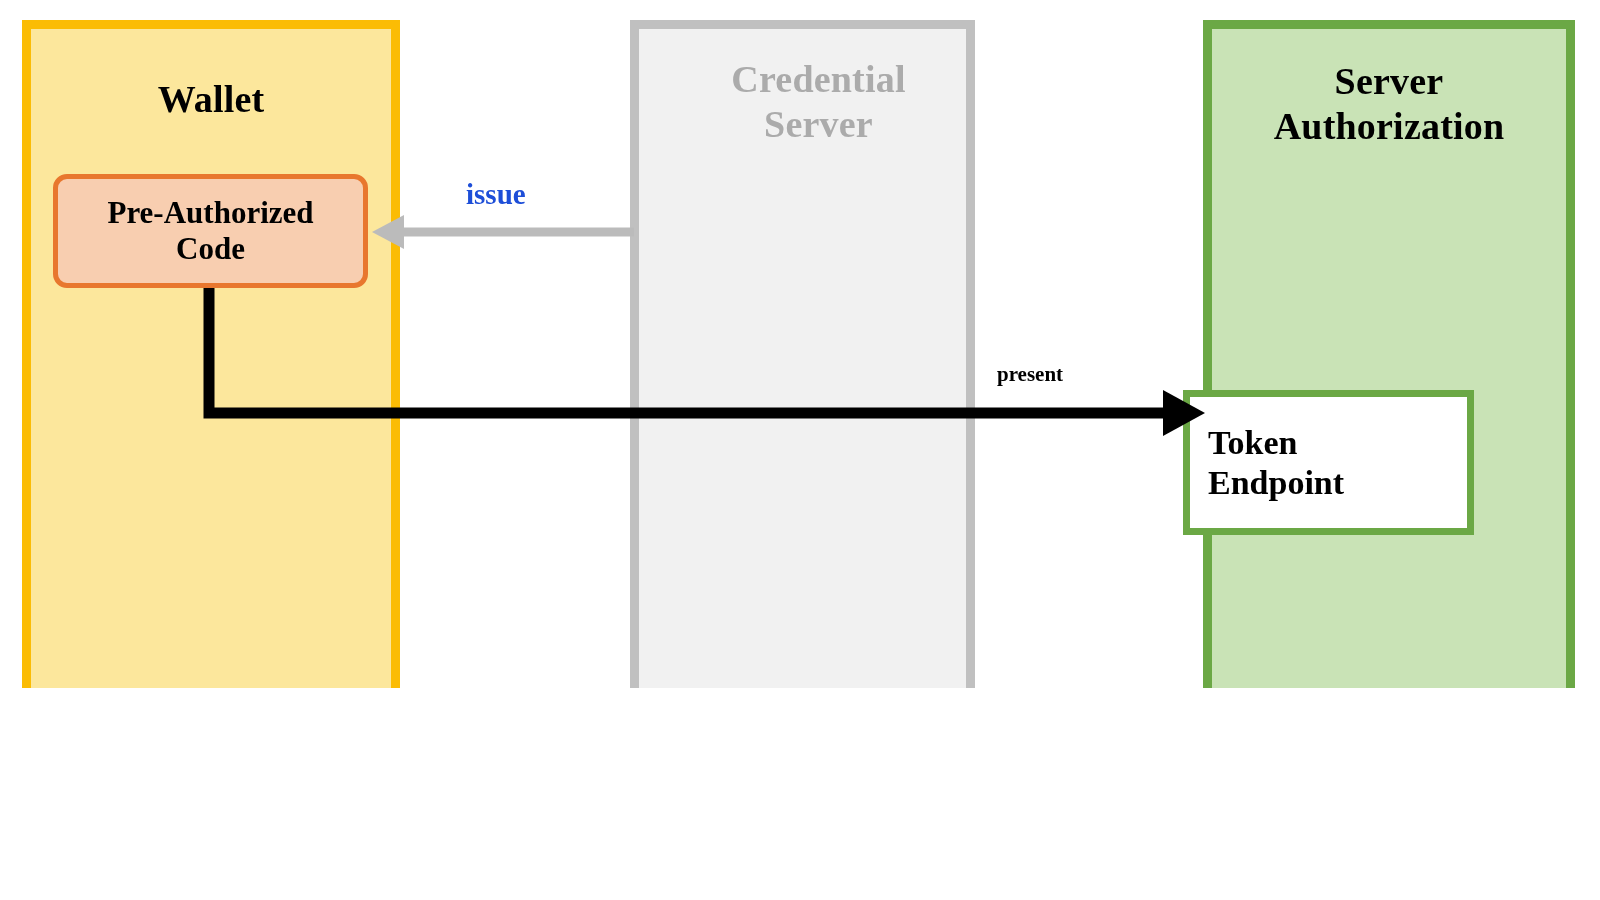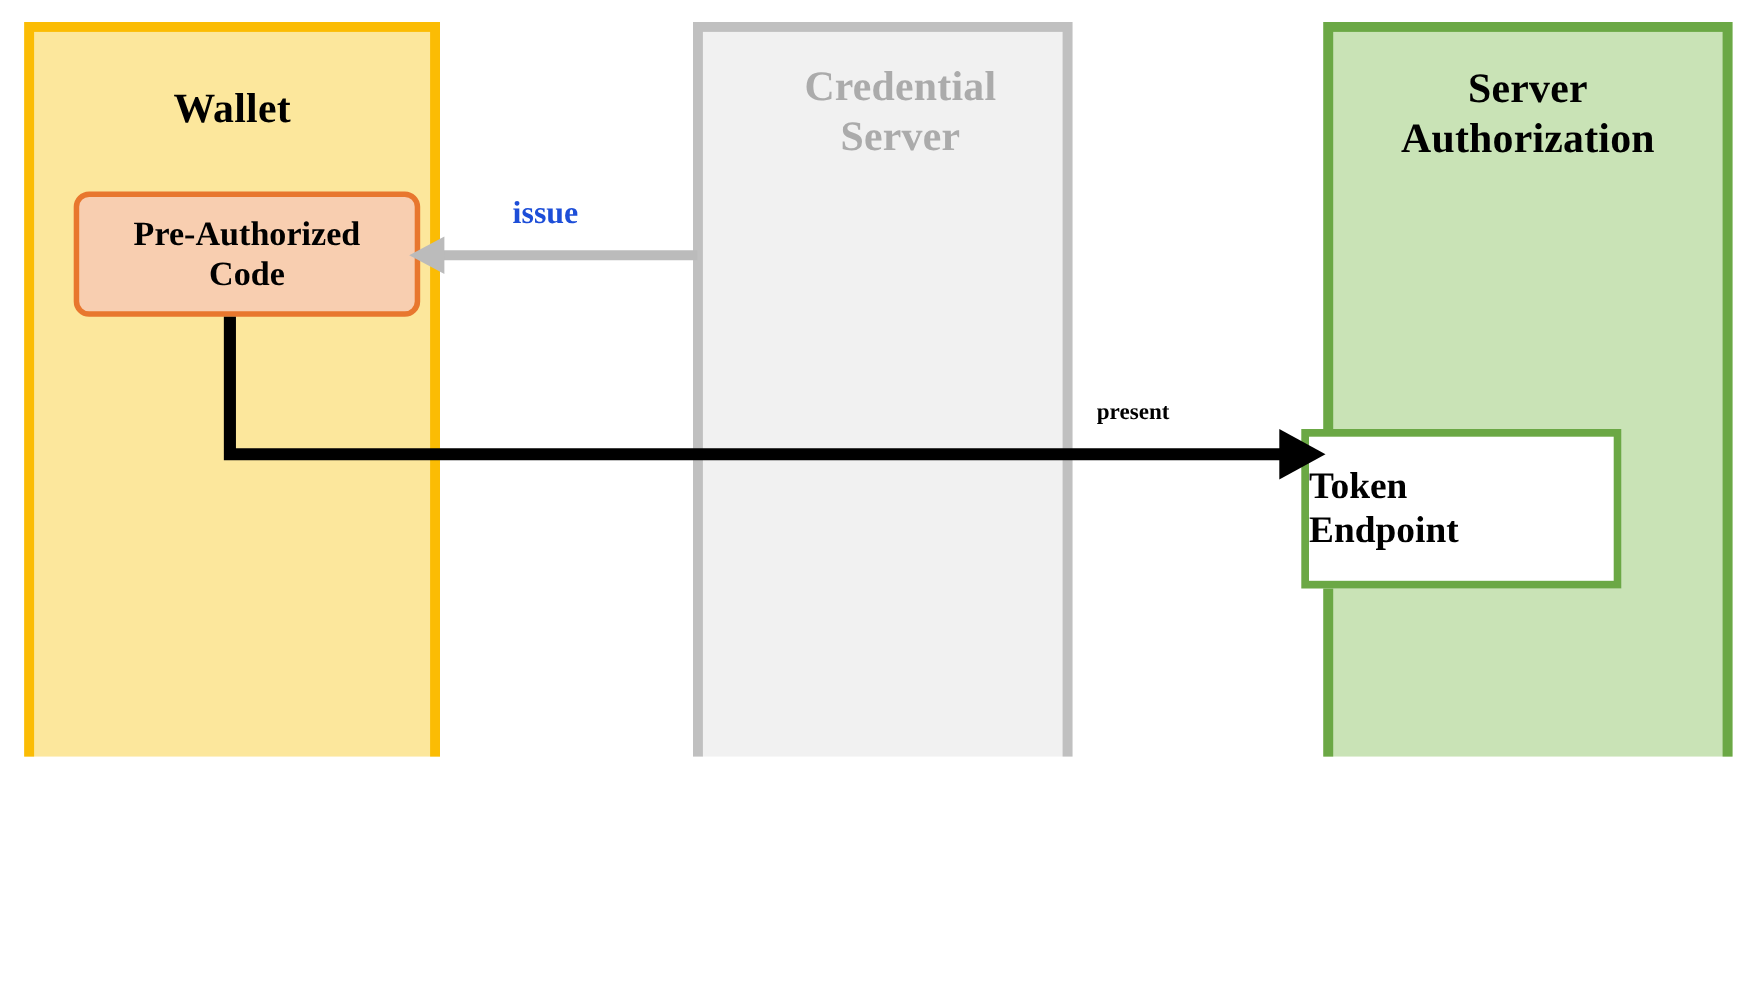--- a/index.html
+++ b/index.html
@@ -86,33 +86,33 @@
     left: 53px;
     top: 174px;
     width: 315px;
     height: 114px;
     background: #F8CEB0;
     border: 5px solid #E8772E;
     border-radius: 14px;
     font-size: 31px;
     color: #000000;
     padding: 0 20px;
-    margin-left: 14px;
   }
   #node-token {
     left: 1183px;
     top: 390px;
     width: 291px;
     height: 145px;
     background: #FFFFFF;
     border: 7px solid #6BA845;
     font-size: 34px;
     color: #000000;
     justify-content: flex-start;
     text-align: left;
+    padding-left: 18px;
   }
   
   .edge-label {
     position: absolute;
     font-weight: bold;
     white-space: nowrap;
   }
   #label-issue {
     left: 466px;
     top: 178px;

